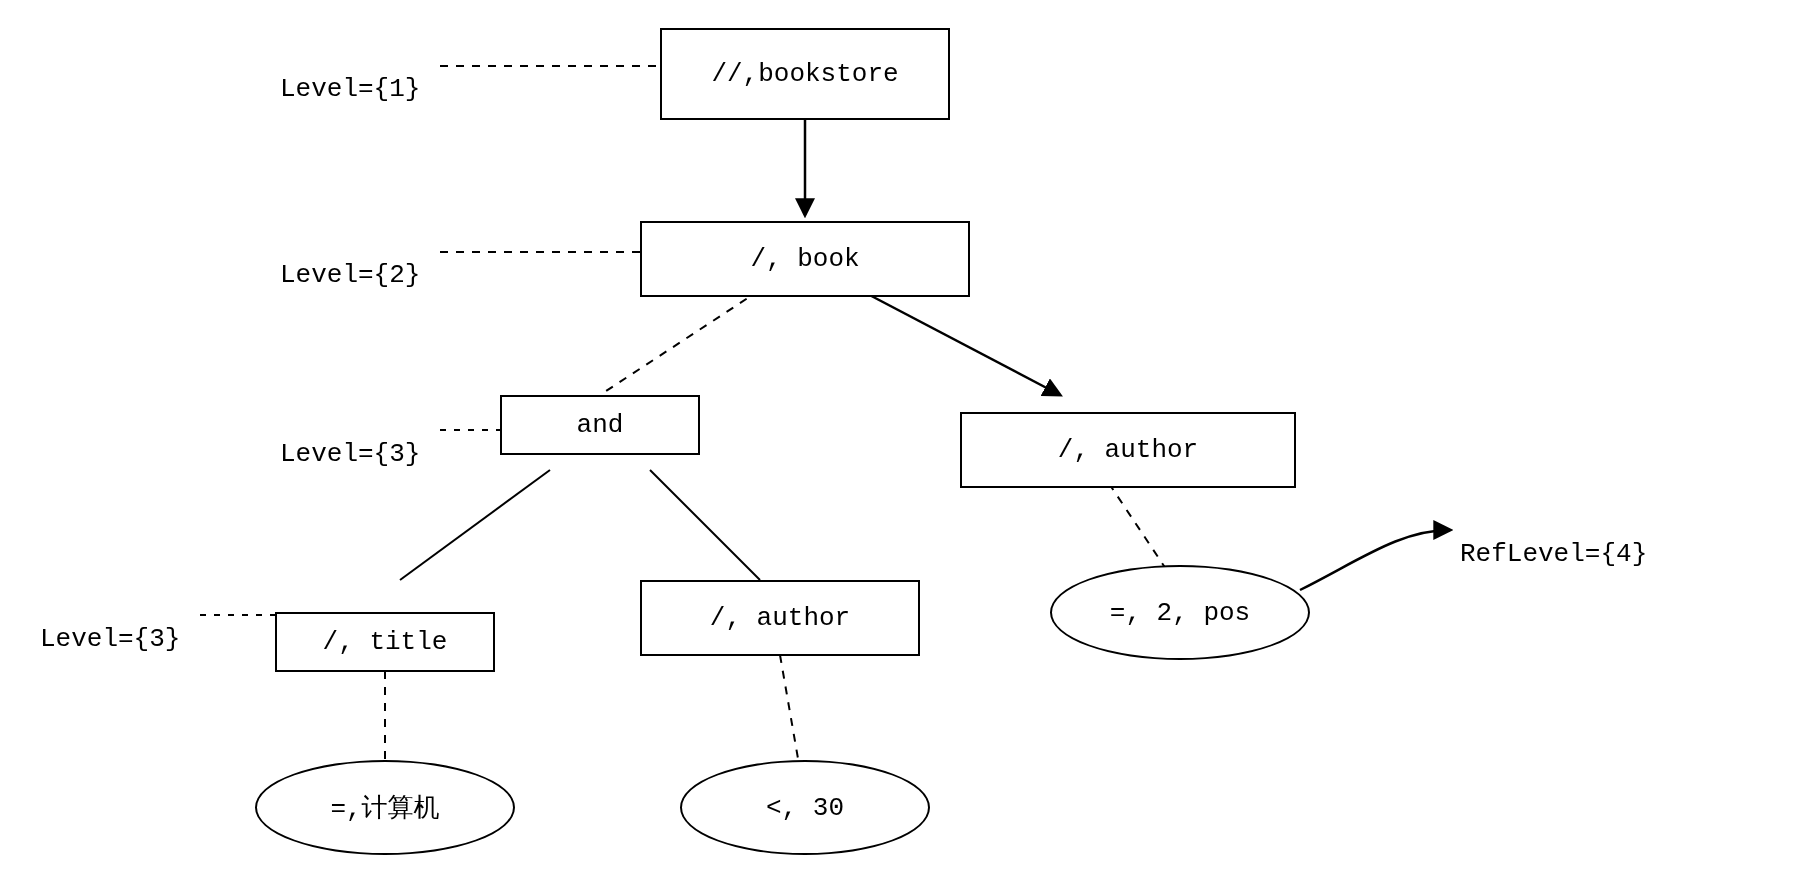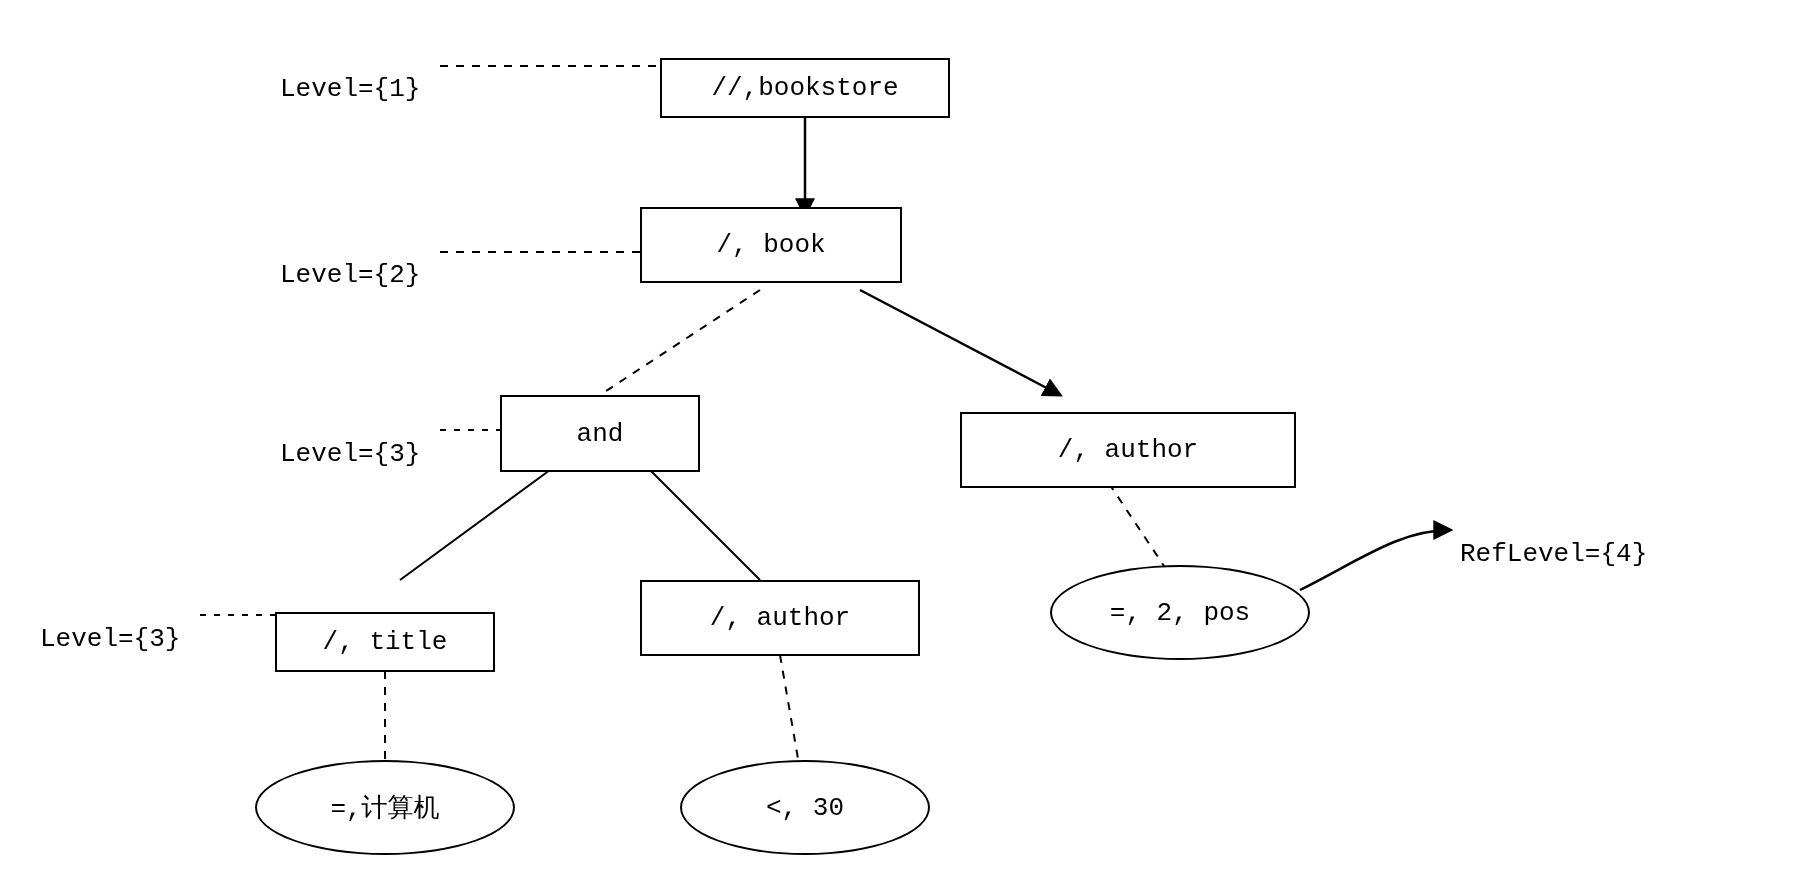--- a/index.html
+++ b/index.html
@@ -91,25 +91,25 @@
   <div class="label" style="left:280px; top:50px;">Level={1}</div>
 
   <div class="label" style="left:280px; top:236px;font-family:Liberation Mono, monospace;">Level={2}</div>
 
   <div class="label" style="left:280px; top:415px;">Level={3}</div>
 
   <div class="label" style="left:40px; top:600px;">Level={3}</div>
 
   <div class="label" style="left:1460px; top:515px;">RefLevel={4}</div>
 
-  <div class="node-rect" style="left:660px; top:28px; width:290px; height:60px;margin-top:30px;">//,bookstore</div>
+  <div class="node-rect" style="left:660px; top:28px; width:290px; height:92px;">//,bookstore</div>
 
-  <div class="node-rect" style="left:640px; top:207px; width:262px; height:76px;text-align:center;">/, book</div>
+  <div class="node-rect" style="left:640px; top:221px; width:330px; height:76px;text-align:center;">/, book</div>
 
-  <div class="node-rect" style="left:500px; top:395px; width:200px; height:77px;">and</div>
+  <div class="node-rect" style="left:500px; top:395px; width:200px; height:60px;">and</div>
 
   <div class="node-rect" style="left:960px; top:412px; width:336px; height:76px;">/, author</div>
 
   <div class="node-rect" style="left:275px; top:612px; width:220px; height:60px;">/, title</div>
 
   <div class="node-rect" style="left:640px; top:580px; width:280px; height:76px;">/, author</div>
 
   <div class="node-oval" style="left:1050px; top:565px; width:260px; height:95px;">=, 2, pos</div>
 
   <div class="node-oval" style="left:255px; top:760px; width:260px; height:95px;">=,计算机</div>

